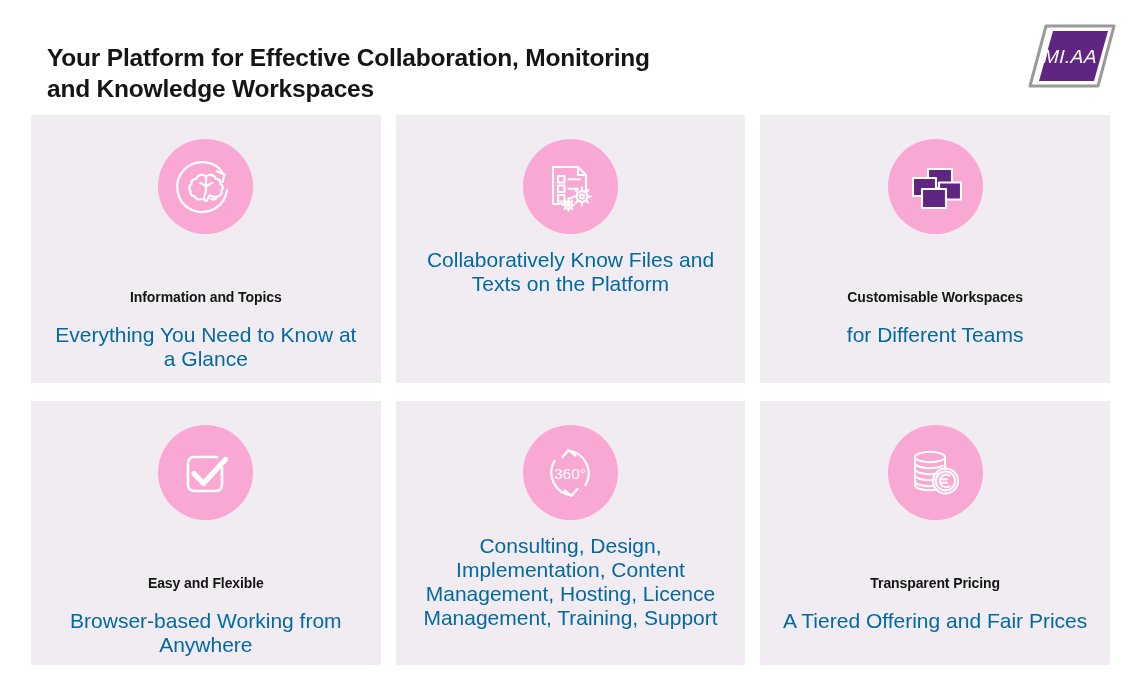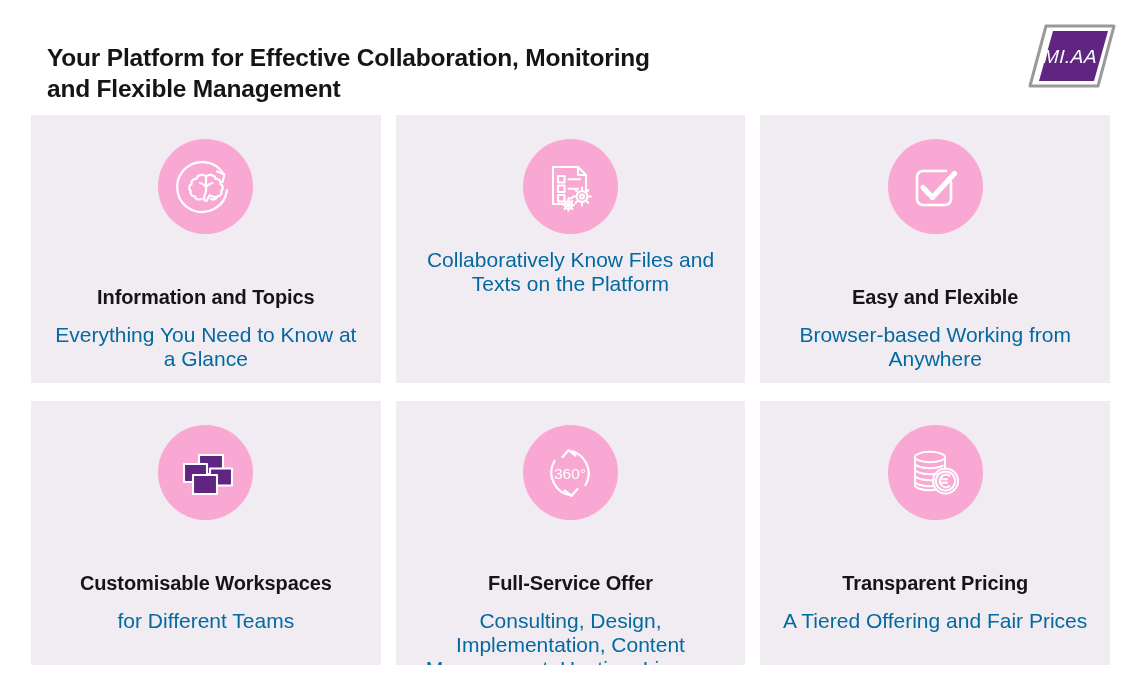--- a/index.html
+++ b/index.html
@@ -85,21 +85,21 @@
     align-items: center;
     justify-content: center;
     flex: 0 0 auto;
   }
   .card-icon svg {
     display: block;
   }
 
   .card-title {
     margin: 0;
-    font-size: 20px;
+    font-size: 14px;
     font-weight: bold;
     color: #151515;
     text-align: center;
     line-height: 24px;
     letter-spacing: -0.1px;
   }
   .row-top .card-title { margin-top: 51px; }
   .row-bottom .card-title { margin-top: 51px; }
 
   .card-desc {
@@ -112,21 +112,21 @@
     line-height: 24px;
     max-width: 320px;
   }
 </style>
 </head>
 <body>
 
 <div class="header">
   <h1 class="page-title">
     <span class="title-line">Your Platform for Effective Collaboration, Monitoring</span>
-    <span class="title-line">and Flexible Management</span>
+    <span class="title-line">and Knowledge Workspaces</span>
   </h1>
 
   <div class="logo">
     <svg width="92" height="68" viewBox="0 0 92 68" xmlns="http://www.w3.org/2000/svg" aria-hidden="true">
 
       <path d="M20 4 L88 4 L72 64 L4 64 Z" fill="none" stroke="#9a9a9a" stroke-width="3" stroke-linejoin="round"></path>
 
       <path d="M27 9 L82 9 L68 59 L13 59 Z" fill="#5f2580"></path>
 
       <text x="46" y="41" font-family="'Liberation Sans', sans-serif" font-size="19" fill="#ffffff" text-anchor="middle" letter-spacing="0.5" transform="skewX(-14) translate(7,0)">MI.AA</text>
@@ -194,69 +194,68 @@
           <path d="M31.5 45.4 L31.5 47.4 M31.5 54.6 L31.5 56.6
                    M25.9 51 L27.9 51 M35.1 51 L37.1 51
                    M27.6 47.1 L29 48.5 M34 53.5 L35.4 54.9
                    M35.4 47.1 L34 48.5 M29 53.5 L27.6 54.9"></path>
         </g>
       </svg>
     </div>
     <p class="card-desc">Collaboratively Know Files and Texts on the Platform</p>
   </div>
 
+  <div class="card row-top">
+    <div class="card-icon">
+      <svg width="66" height="66" viewBox="0 0 66 66" xmlns="http://www.w3.org/2000/svg">
+        <g fill="#5f2580" stroke="#ffffff" stroke-width="2.1" stroke-linejoin="round">
+
+          <rect x="26" y="15" width="24" height="19"></rect>
+
+          <rect x="37" y="28.5" width="22" height="17"></rect>
+
+          <rect x="11" y="24" width="23" height="18"></rect>
+
+          <rect x="20" y="35" width="24" height="19"></rect>
+        </g>
+      </svg>
+    </div>
+    <h2 class="card-title">Customisable Workspaces</h2>
+    <p class="card-desc">for Different Teams</p>
+  </div>
+
   <div class="card row-bottom">
     <div class="card-icon">
       <svg width="66" height="66" viewBox="0 0 66 66" xmlns="http://www.w3.org/2000/svg">
         <g fill="none" stroke="#ffffff" stroke-width="2.6" stroke-linecap="round" stroke-linejoin="round">
 
           <path d="M44 17 L21 17 a6 6 0 0 0 -6 6 L15 45 a6 6 0 0 0 6 6 L43 51 a6 6 0 0 0 6 -6 L49 28"></path>
 
           <path d="M21 33.5 L30.5 43.5 L52.5 19.5" stroke-width="5.2"></path>
         </g>
       </svg>
     </div>
     <h2 class="card-title">Easy and Flexible</h2>
     <p class="card-desc">Browser-based Working from Anywhere</p>
   </div>
 
-  <div class="card row-top">
-    <div class="card-icon">
-      <svg width="66" height="66" viewBox="0 0 66 66" xmlns="http://www.w3.org/2000/svg">
-        <g fill="#5f2580" stroke="#ffffff" stroke-width="2.1" stroke-linejoin="round">
-
-          <rect x="26" y="15" width="24" height="19"></rect>
-
-          <rect x="37" y="28.5" width="22" height="17"></rect>
-
-          <rect x="11" y="24" width="23" height="18"></rect>
-
-          <rect x="20" y="35" width="24" height="19"></rect>
-        </g>
-      </svg>
-    </div>
-    <h2 class="card-title">Customisable Workspaces</h2>
-    <p class="card-desc">for Different Teams</p>
-  </div>
-
   <div class="card row-bottom">
     <div class="card-icon">
       <svg width="66" height="66" viewBox="0 0 66 66" xmlns="http://www.w3.org/2000/svg">
         <g fill="none" stroke="#ffffff" stroke-width="2.2" stroke-linecap="round" stroke-linejoin="round">
 
           <path d="M31 10.5 A23 23 0 0 1 48.5 45"></path>
           <path d="M25.5 17 L31.5 10.2 L38.5 15.5"></path>
 
           <path d="M35 55.5 A23 23 0 0 1 17.5 21"></path>
           <path d="M40.5 49 L34.5 55.8 L27.5 50.5"></path>
         </g>
         <text x="33" y="39" font-family="'Liberation Sans', sans-serif" font-size="15.5" fill="#ffffff" text-anchor="middle">360°</text>
       </svg>
     </div>
-    <h2 class="card-title">Full-Service Offer</h2>
     <p class="card-desc">Consulting, Design, Implementation, Content Management, Hosting, Licence Management, Training, Support</p>
   </div>
 
   <div class="card row-bottom">
     <div class="card-icon">
       <svg width="66" height="66" viewBox="0 0 66 66" xmlns="http://www.w3.org/2000/svg">
         <g fill="none" stroke="#ffffff" stroke-width="2" stroke-linecap="round" stroke-linejoin="round">
 
           <ellipse cx="28" cy="17" rx="15" ry="5.2"></ellipse>
 

